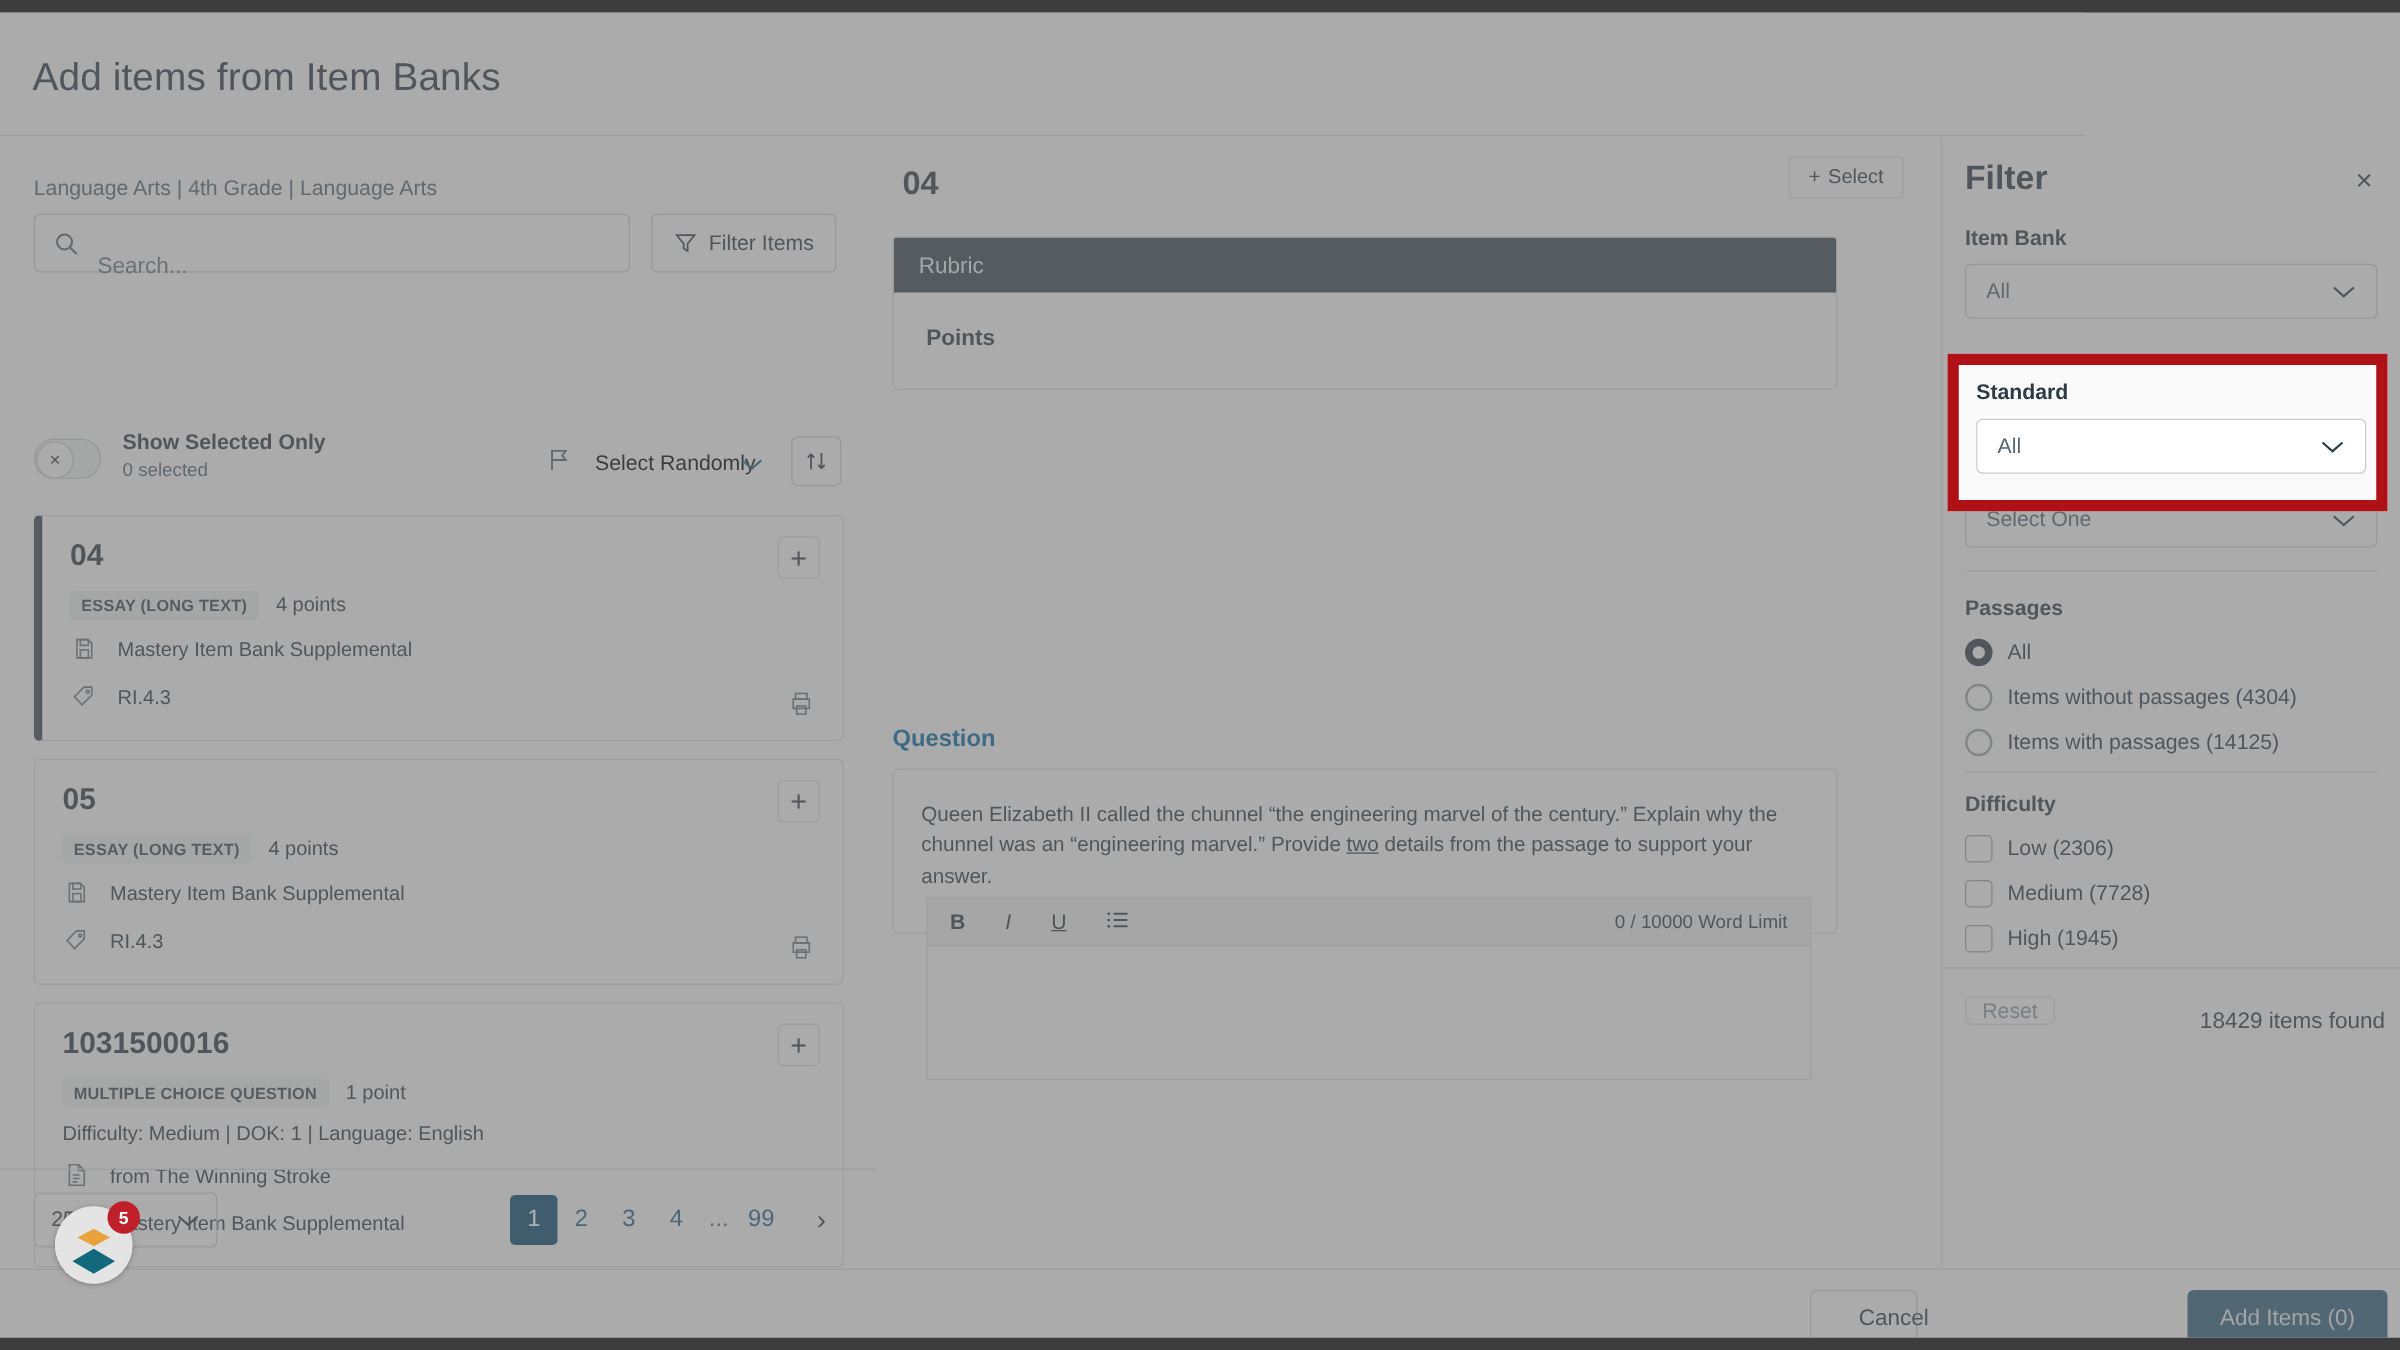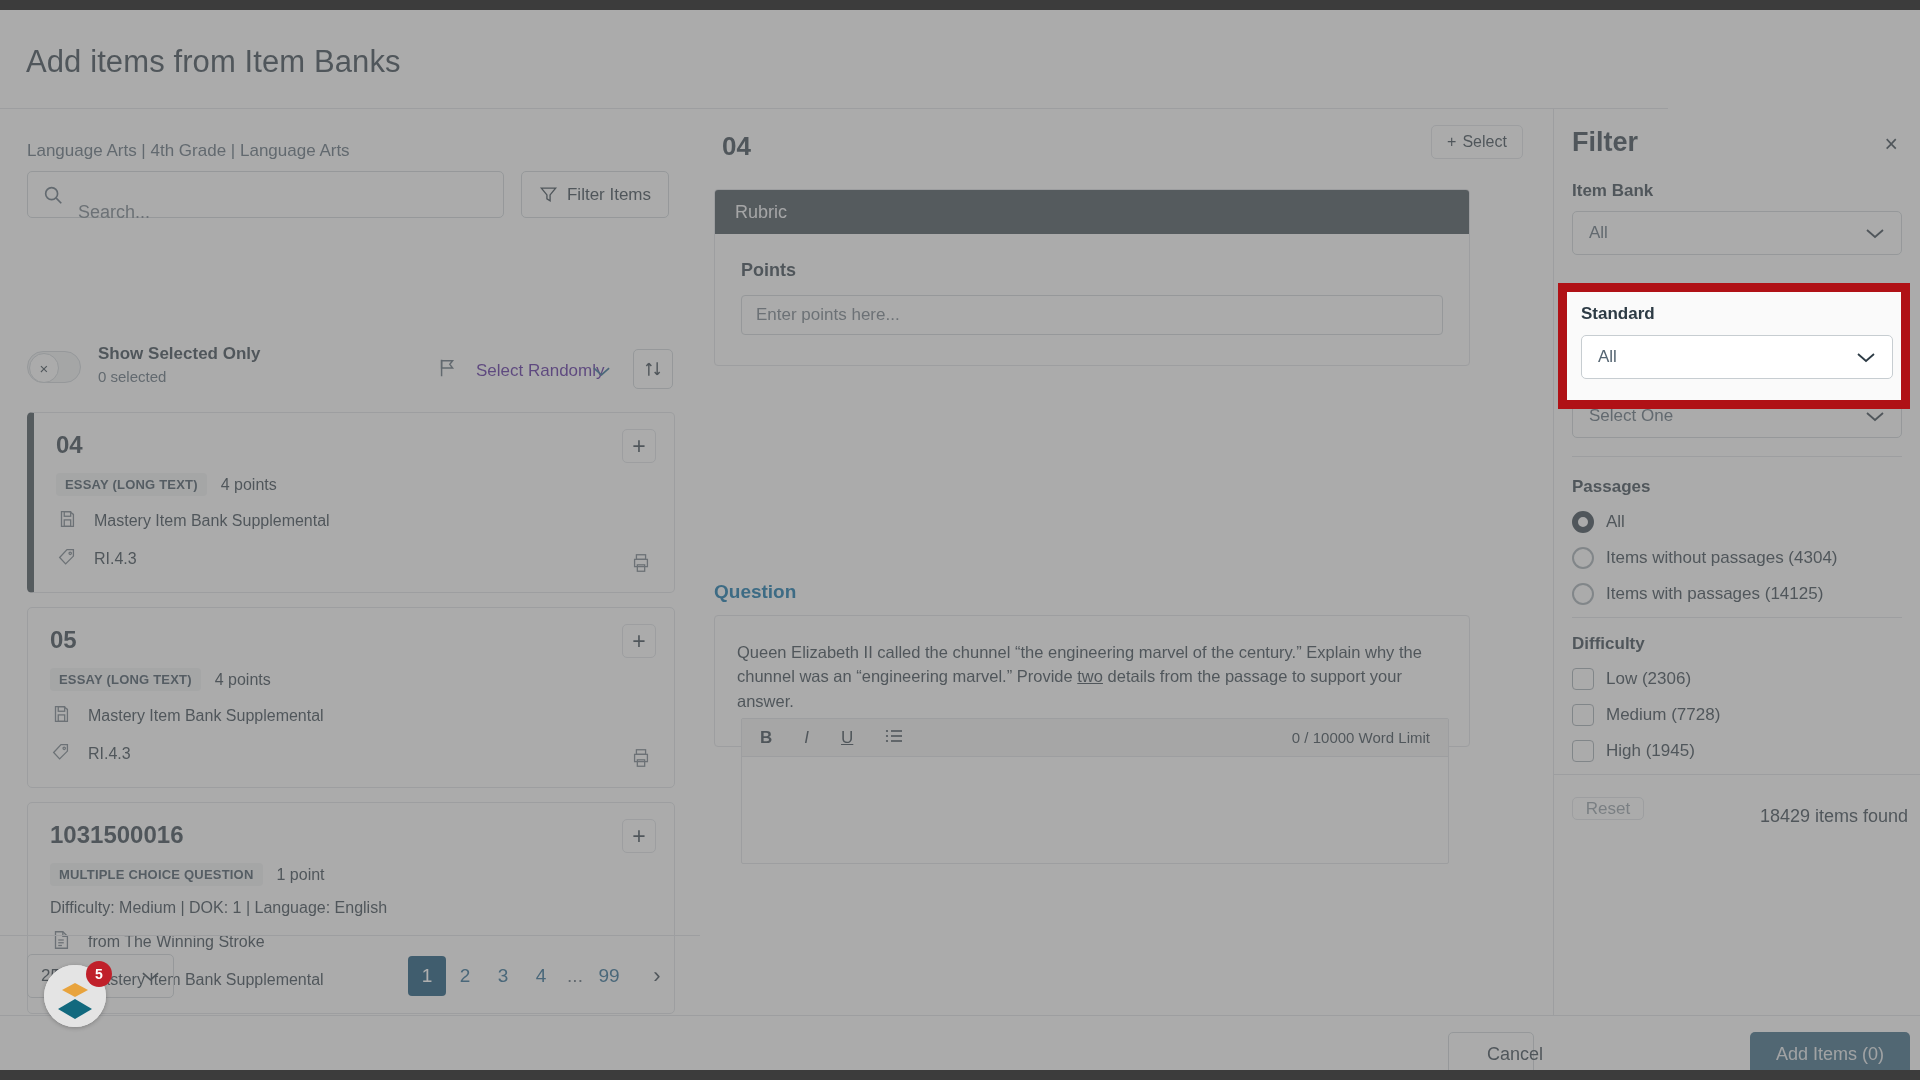--- a/index.html
+++ b/index.html
@@ -91,21 +91,21 @@
     font-size: 17px; font-weight: 700; color: #2d3b45; white-space: nowrap;
   }
   .toggle-sub {
     position: absolute; left: 71px; top: 24px;
     font-size: 15px; color: #556572; white-space: nowrap;
   }
 
   .flag-icon { position: absolute; left: 437px; top: 248px; width: 22px; height: 22px; color: #556572;}
   .select-randomly {
     position: absolute; left: 476px; top: 252px;
-    font-size: 17px; color: #4c1d95; cursor: pointer; white-space: nowrap;
+    font-size: 17px; color: #000000; cursor: pointer; white-space: nowrap;
   }
   .sr-caret { position: absolute; left: 592px; top: 256px; width: 19px; height: 12px; color: #1f6189; }
   .sort-btn {
     position: absolute; left: 633px; top: 240px; width: 40px; height: 40px;
     border: 1px solid #c7cdd1; border-radius: 5px; background: transparent;
     display: flex; align-items: center; justify-content: center; cursor: pointer;
   }
 
   
   .item-list {
@@ -477,21 +477,20 @@
       <div class="center-head-id">04</div>
       <div class="select-btn">
         <span>+</span>
         <span>Select</span>
       </div>
 
       <div class="rubric-panel">
         <div class="rubric-head">Rubric</div>
         <div class="rubric-body">
           <div class="pts-label">Points</div>
-          <input class="pts-input" type="text" placeholder="Enter points here..." style="">
         </div>
       </div>
 
       <div class="question-label">Question</div>
       <div class="question-panel">
         <div class="q-text">
           <span>Queen Elizabeth II called the chunnel “the engineering marvel of the century.” Explain why the chunnel was an “engineering marvel.” Provide </span><u>two</u><span> details from the passage to support your answer.</span>
         </div>
         <div class="editor">
           <div class="editor-toolbar">

